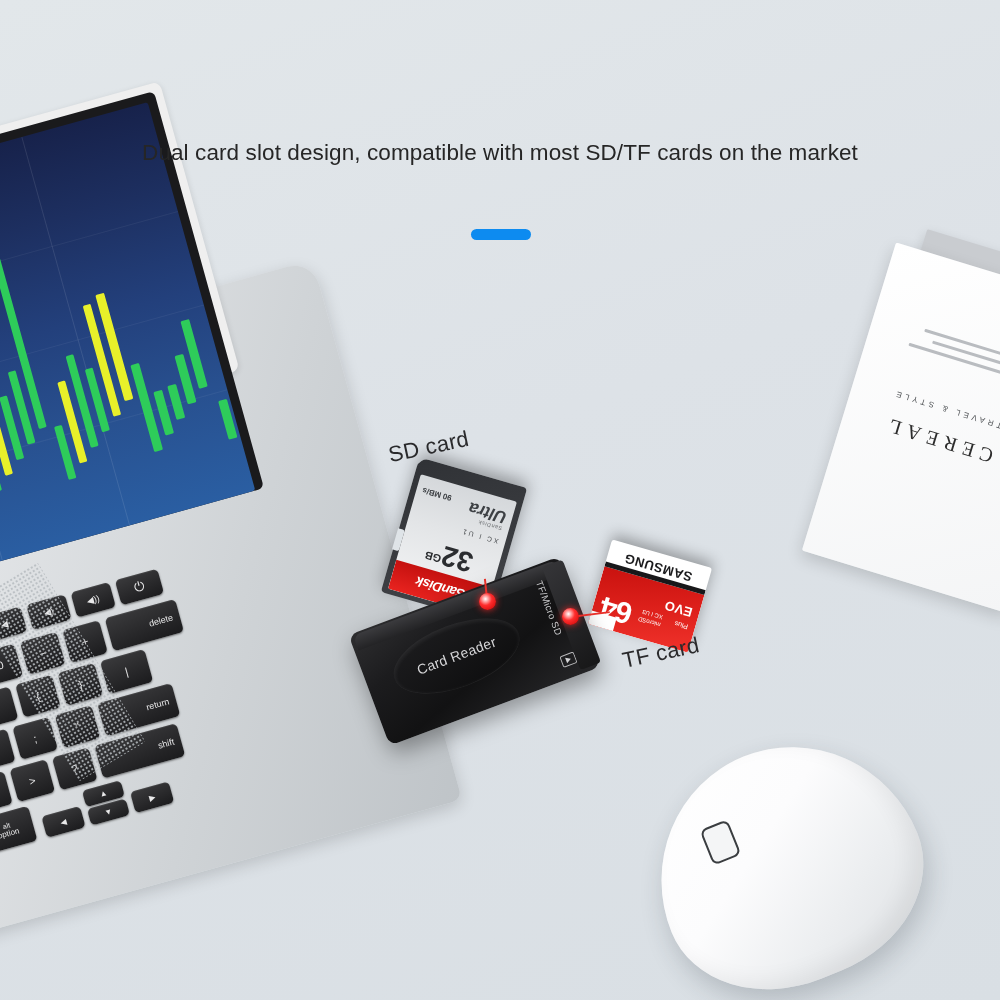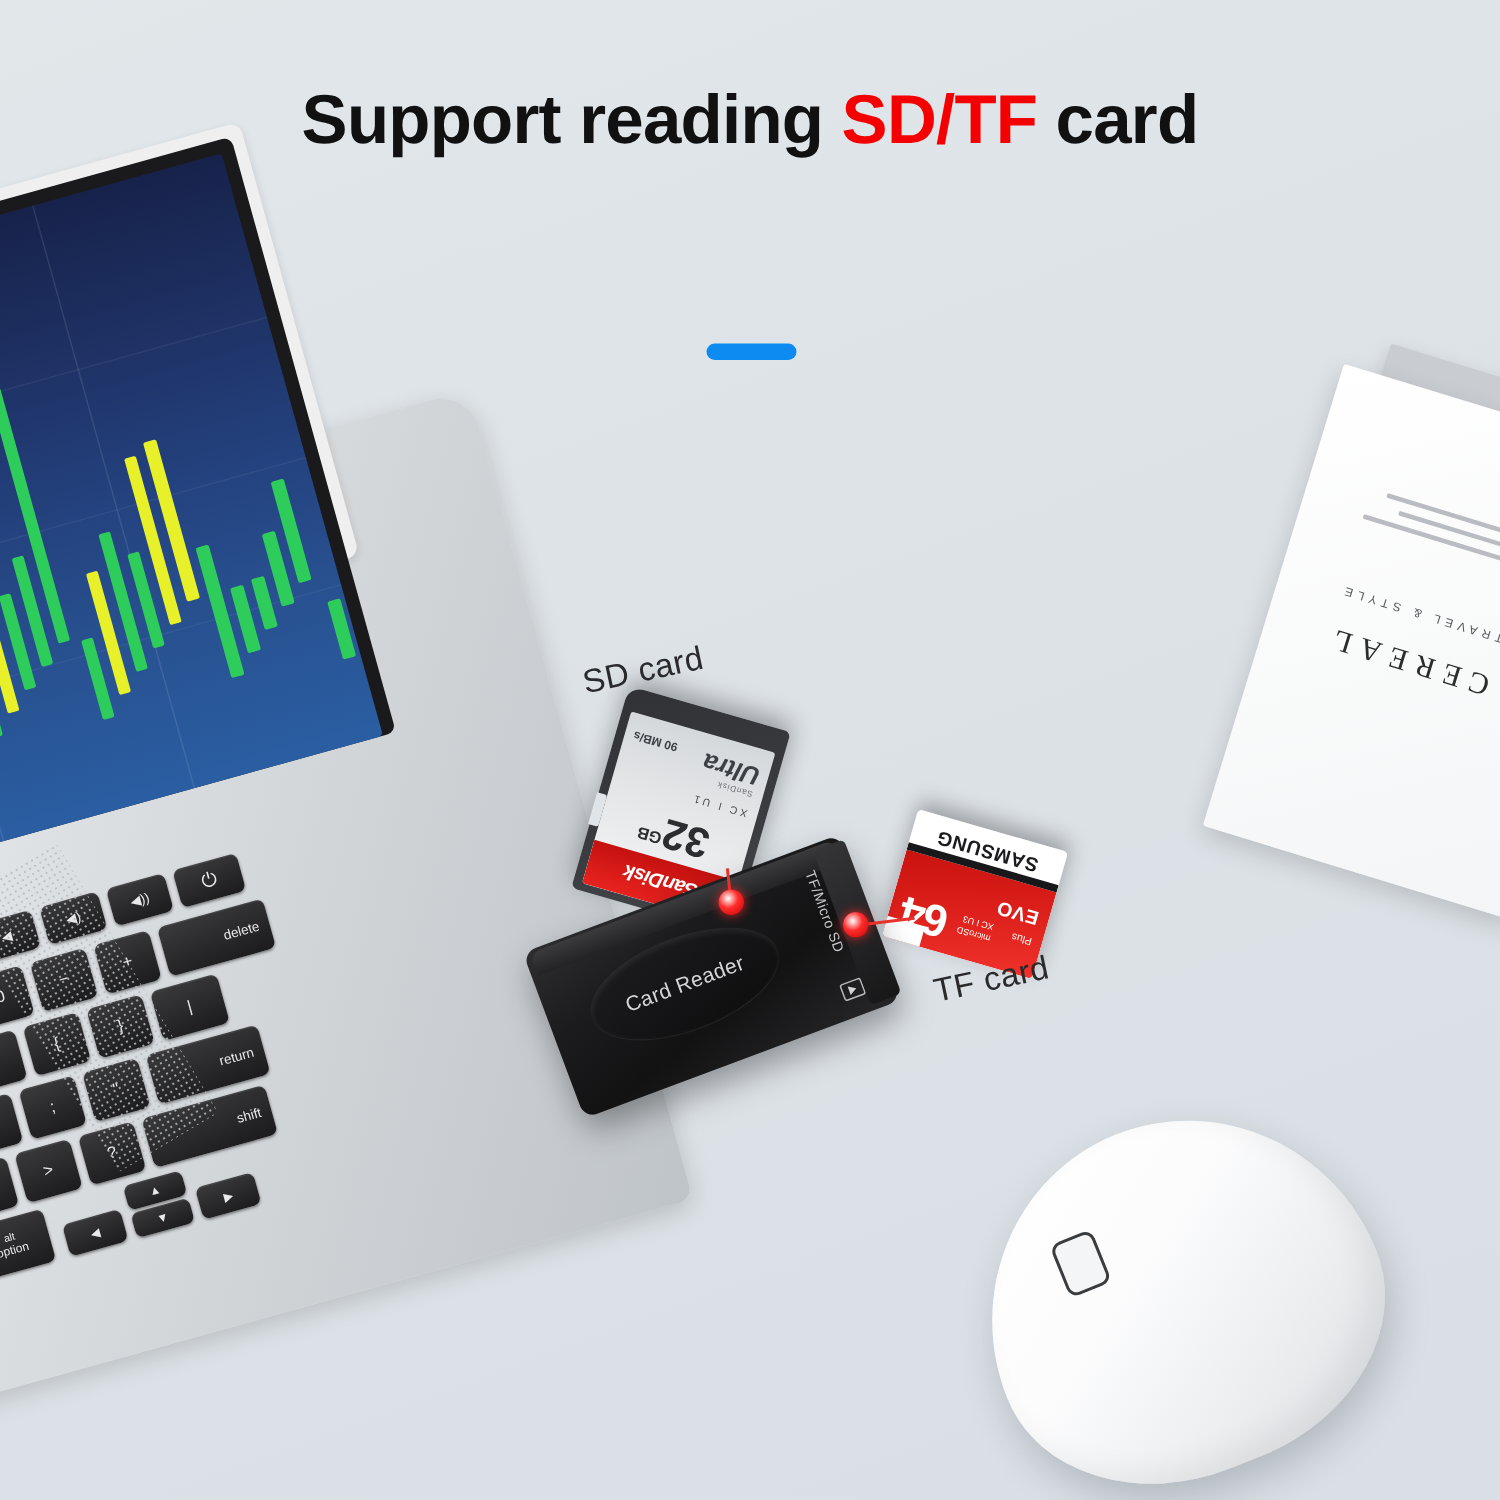--- a/index.html
+++ b/index.html
@@ -326,16 +326,16 @@
 
   <div class="leadline" style="left:487px;top:600px;width:22px;transform:rotate(-96deg);"></div>
   <div class="led" style="left:479px;top:593px;"></div>
 
   <div class="leadline" style="left:570px;top:616px;width:40px;transform:rotate(-7deg);"></div>
   <div class="led" style="left:562px;top:608px;"></div>
 
   <div class="ann ann-sd">SD card</div>
   <div class="ann ann-tf">TF card</div>
 
-  <div class="headline"><span>Support reading </span><span class="hl-red">SD/TF</span><span> card</span></div>
+  <div class="sub1">Dual card slot design, compatible with most SD/TF cards on the market</div>
   <div class="divider"></div>
 
 </div>
 
 </body></html>

